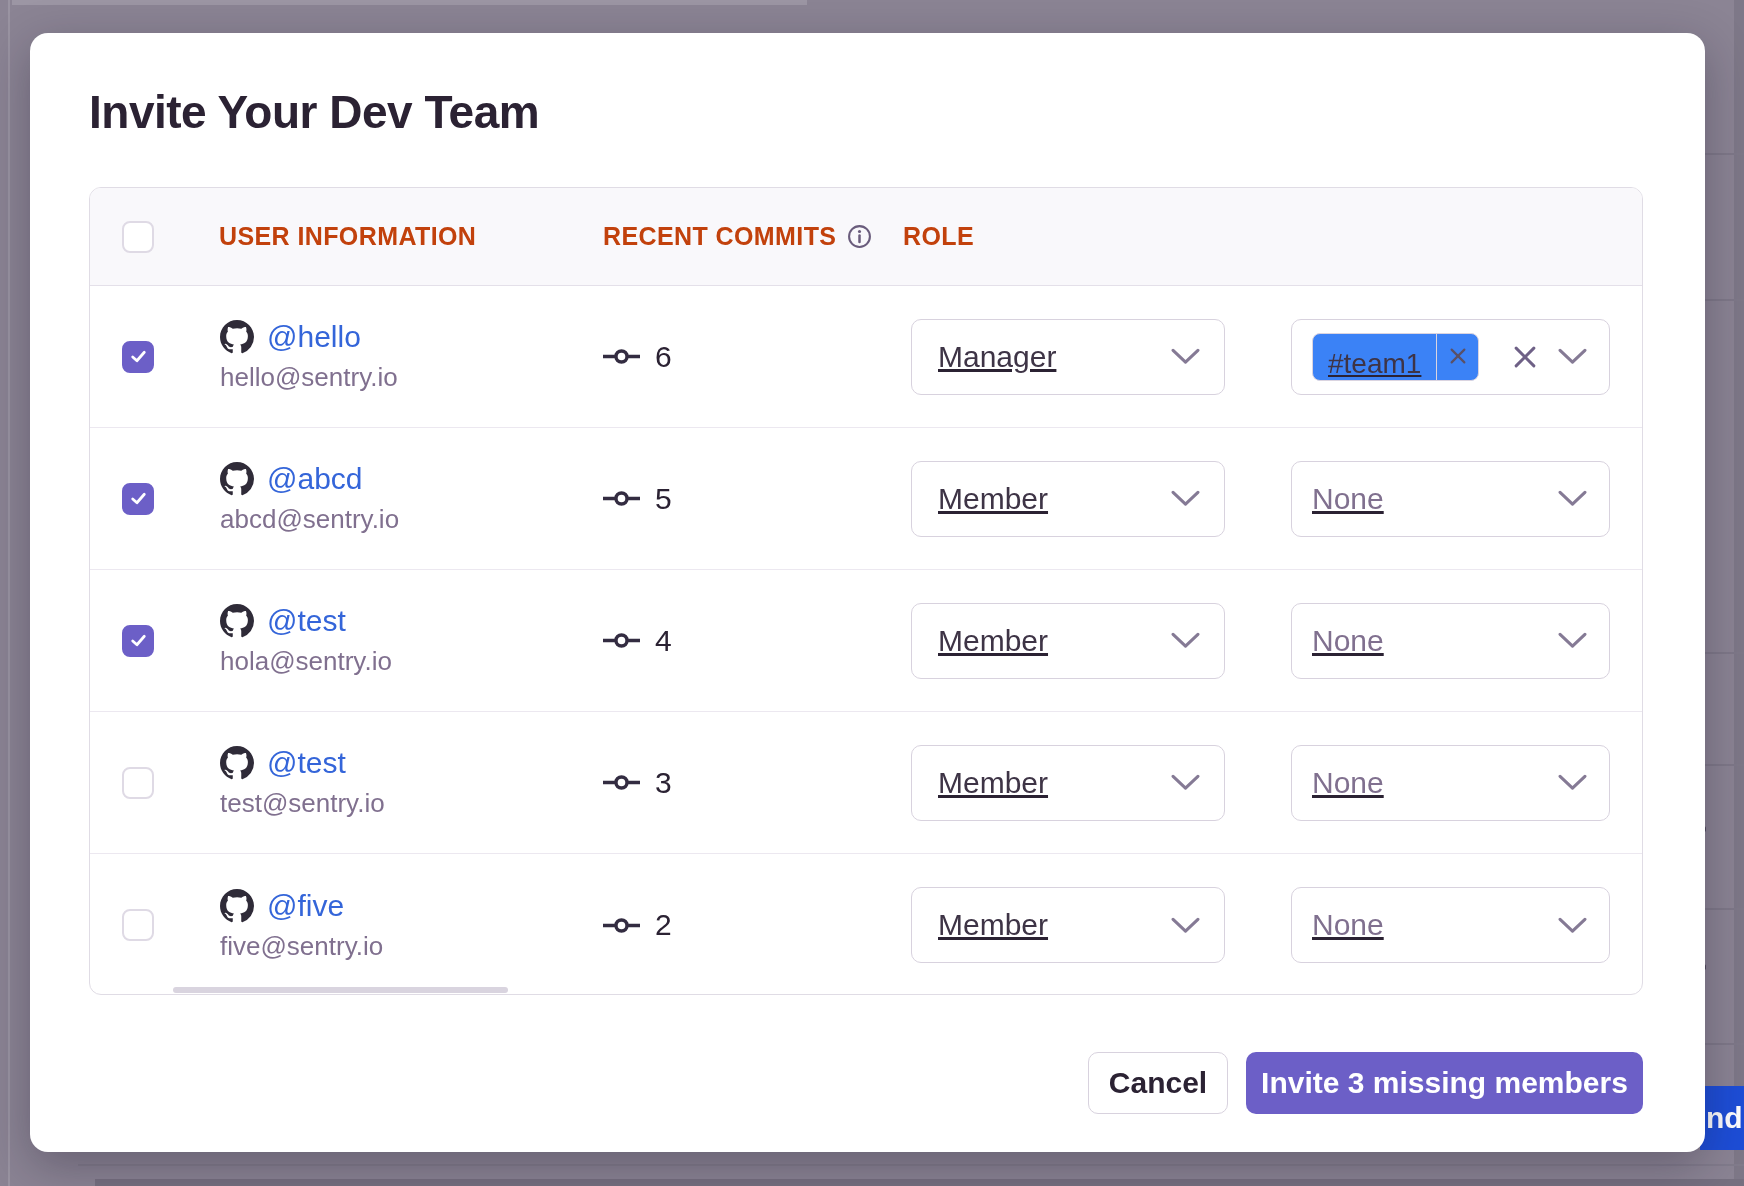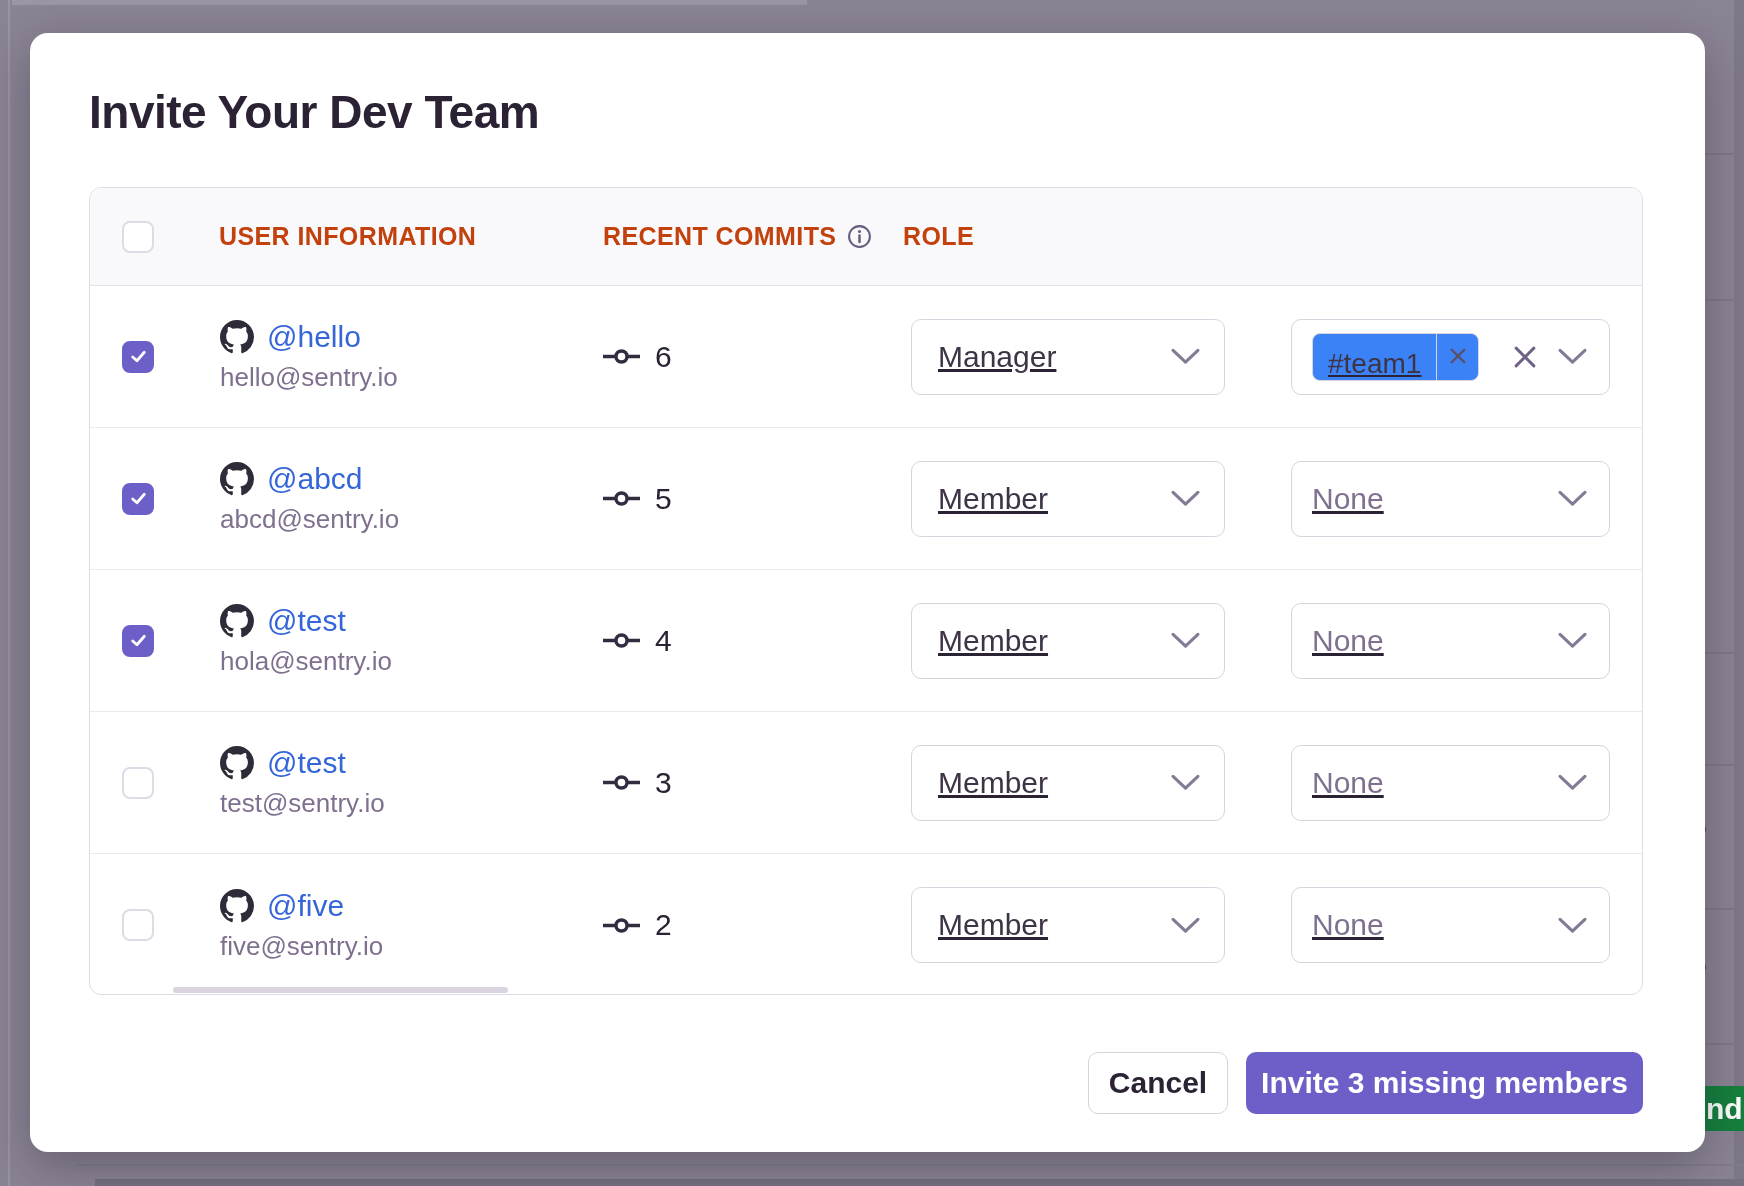--- a/index.html
+++ b/index.html
@@ -13,21 +13,21 @@
 
   
   .bg-frag { position:absolute; z-index:1; }
   .left-vline   { left:8px; top:0; width:2px; height:1186px; background:#9A94A2; }
   .top-strip    { left:12px; top:0; width:795px; height:5px; background:#9C96A4; }
   .right-edge   { left:1734px; top:0; width:10px; height:1186px; background:#7E7888; }
   .r-div { left:1700px; width:44px; height:2px; background:#7F7989; }
   .r-text { left:1664px; width:42px; color:#4E4859; font-weight:700; white-space:nowrap; overflow:hidden; }
   .r-text.mit  { top:378px; font-size:27px; }
   .r-text.ano  { font-size:30px; font-weight:400; color:#534D5F; }
-  .r-purple { left:1700px; top:1086px; width:44px; height:45px; background:#15803d;
+  .r-purple { left:1700px; top:1086px; width:44px; height:64px; background:#1d4ed8;
               display:flex; align-items:center; color:#fff; font-weight:700; font-size:30px;
               padding-left:6px; overflow:hidden; }
   .bottom-line  { left:78px; top:1164px; width:1666px; height:2px; background:#827C8C; }
   .bottom-strip { left:95px; top:1179px; width:1649px; height:7px; background:#767080; }
 
   
   .modal {
     position:absolute; z-index:10;
     left:30px; top:33px; width:1675px; height:1119px;
     background:#fff; border-radius:18px;

